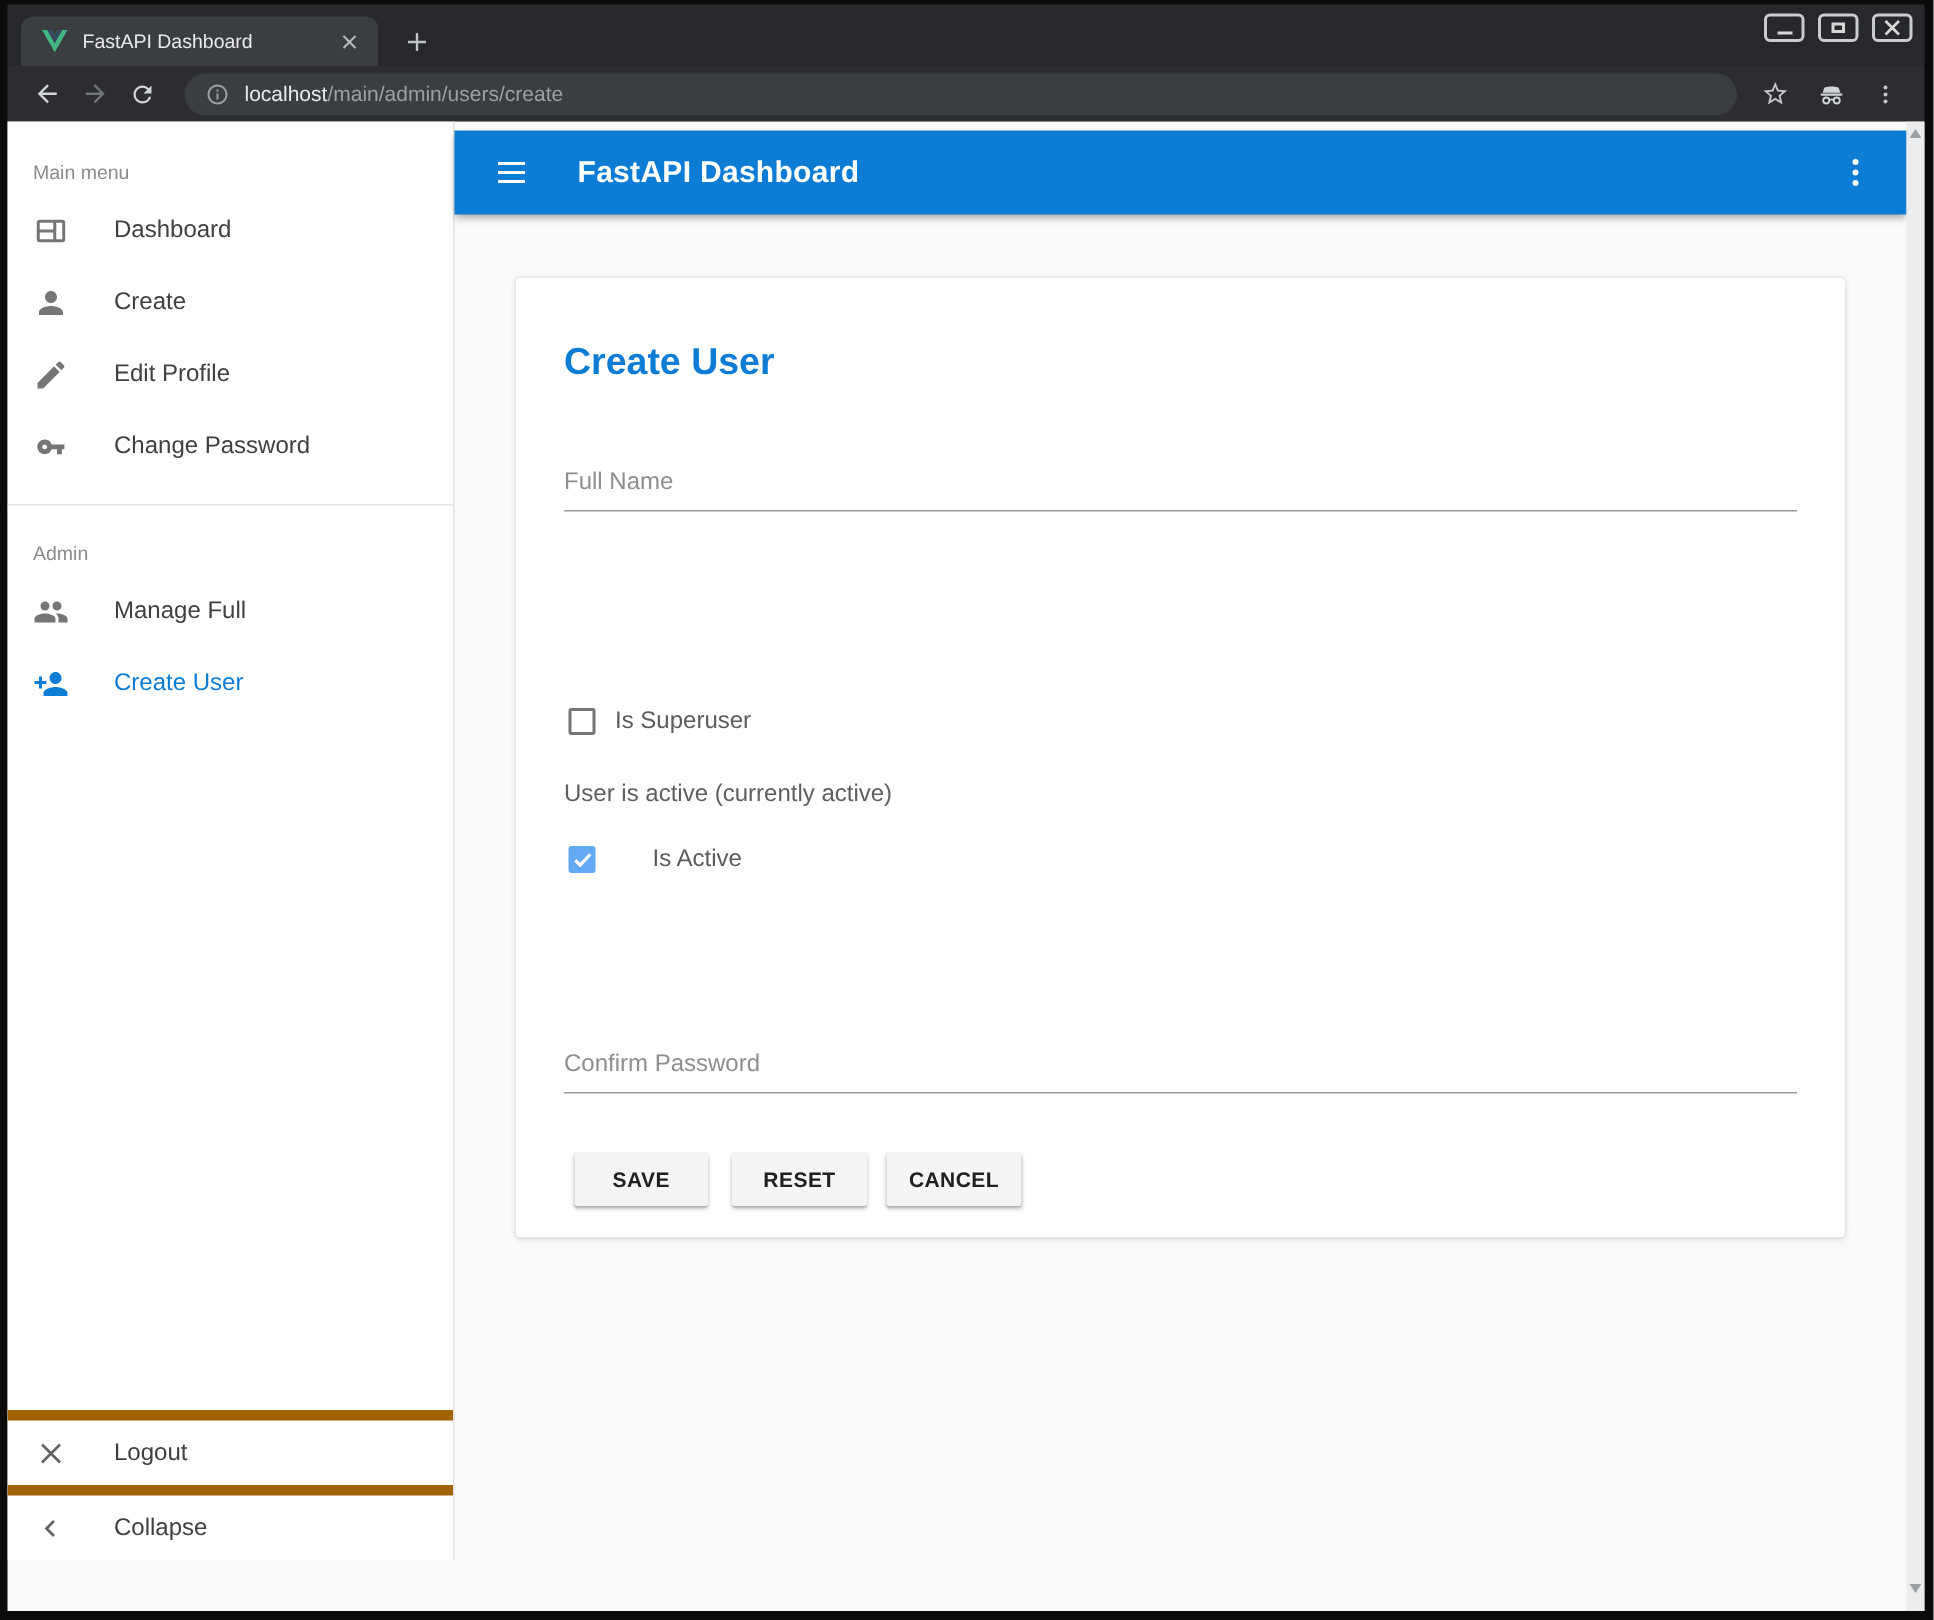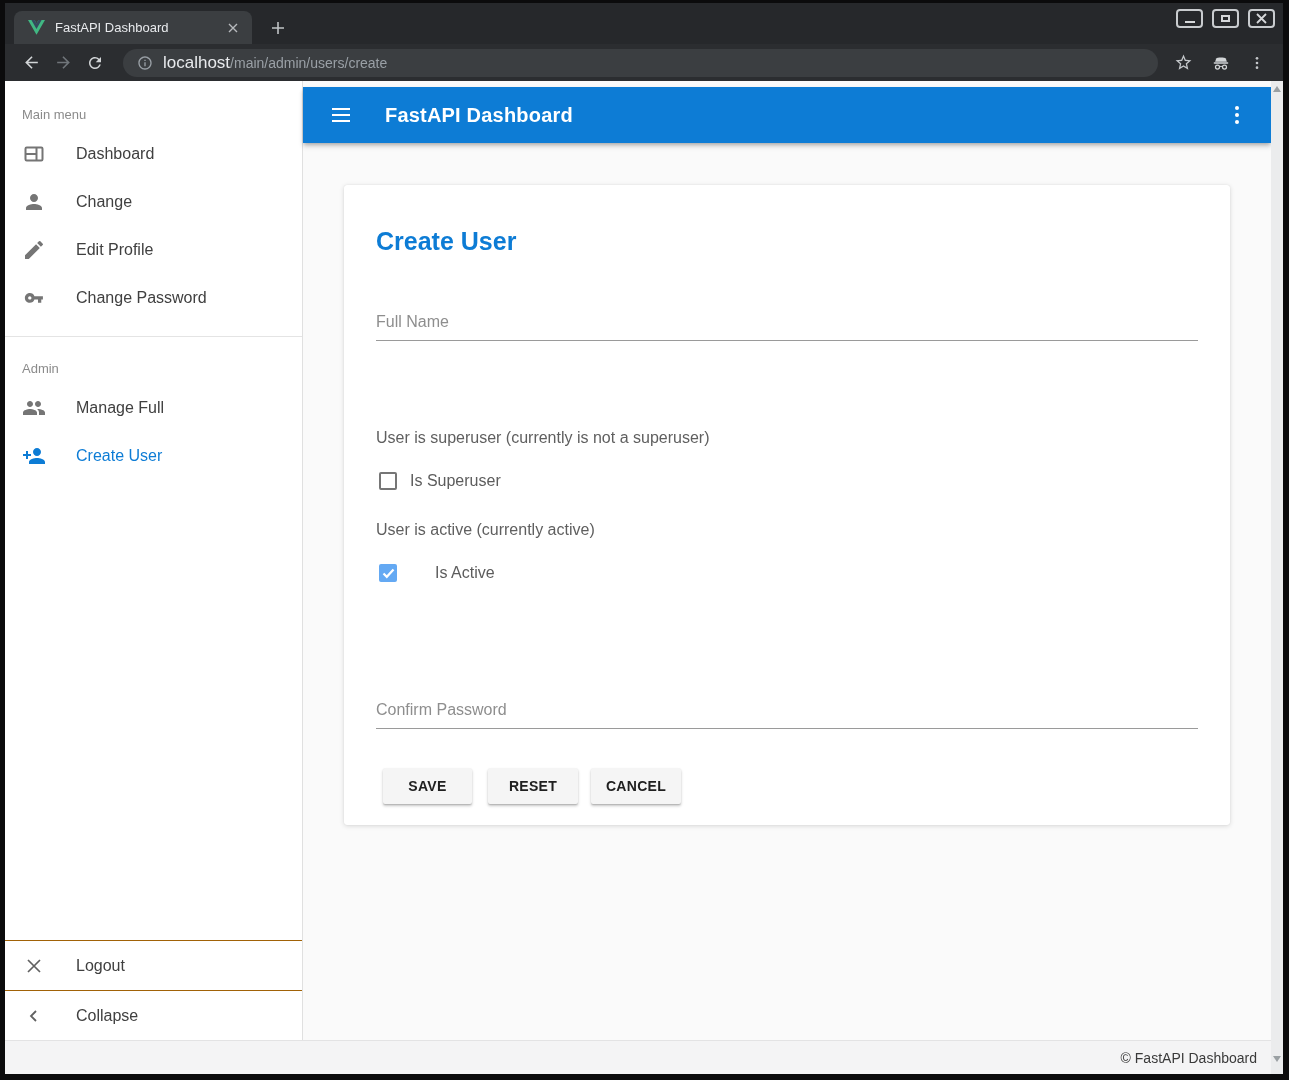--- a/index.html
+++ b/index.html
@@ -15,42 +15,42 @@
   .tab-close { width:18px; height:18px; display:flex; align-items:center; justify-content:center; border-radius:50%; }
   .newtab { position:absolute; left:260px; top:13px; width:26px; height:24px; display:flex; align-items:center; justify-content:center; }
   .win-controls { position:absolute; right:8px; top:6px; display:flex; gap:9px; }
   .wc-btn { width:27px; height:19px; border:2px solid #c9cccf; border-radius:4px; display:flex; align-items:center; justify-content:center; background:transparent; }
   .wc-min { width:10px; height:2px; background:#d5d7d9; margin-top:7px; }
   .wc-max { width:9px; height:7px; border:2px solid #d5d7d9; }
 
   .toolbar { height:37px; background:#2b2d30; display:flex; align-items:center; padding:0 12px; gap:4px; flex:none; }
   .nav-btn { width:28px; height:28px; display:flex; align-items:center; justify-content:center; border-radius:50%; flex:none; }
   .omnibox { flex:1; height:28px; background:#3b3e41; border-radius:14px; margin:0 10px; display:flex; align-items:center; padding:0 14px; gap:10px; min-width:0; }
-  .url-host { color:#e8eaed; font-size:17px; }
+  .url-host { color:#e8eaed; font-size:14px; }
   .url-path { color:#9aa0a6; font-size:14px; }
   .toolbar-right { display:flex; align-items:center; gap:18px; padding:0 6px 0 2px; flex:none; }
 
   
   .page { flex:1; position:relative; background:#fafafa; overflow:hidden; }
 
   .scrollbar { position:absolute; right:0; top:0; bottom:0; width:12px; background:#ebeced; z-index:9; }
   .sb-arrow { position:absolute; left:2px; width:0; height:0; border-left:4px solid transparent; border-right:4px solid transparent; }
   .sb-up { top:5px; border-bottom:6px solid #9aa0a3; }
   .sb-down { bottom:12px; border-top:6px solid #9aa0a3; }
 
   .sidebar { position:absolute; left:0; top:0; width:298px; height:959px; background:#fff; border-right:1px solid #e0e0e0; display:flex; flex-direction:column; z-index:3; }
   .side-label { color:#8b8b8b; font-size:13px; padding:26px 32px 8px 17px; }
   .side-label.second { padding-top:24px; }
   .side-item { height:48px; display:flex; align-items:center; padding-left:17px; color:#404040; font-size:16px; }
   .side-item .icon { width:24px; height:24px; flex:none; }
   .side-item .lbl { margin-left:30px; }
   .side-item.active { color:var(--primary,#0d7cd5); }
   .side-divider { border-top:1px solid #e4e4e4; margin-top:14px; }
   .side-spacer { flex:1; }
-  .side-item.bottom { border-top:1px solid #a16207; height:50px; }
+  .side-item.bottom { border-top:7px solid #a16207; height:50px; }
 
   .appbar { position:absolute; left:298px; right:12px; top:6px; height:56px; background:var(--primary,#0d7cd5);
             box-shadow:0 2px 4px -1px rgba(0,0,0,.28), 0 4px 5px 0 rgba(0,0,0,.12);
             display:flex; align-items:center; padding:0 16px; z-index:4; }
   .hamburger { width:36px; height:36px; margin-left:4px; display:flex; flex-direction:column; justify-content:center; gap:4px; align-items:center; }
   .hamburger span { display:block; width:18px; height:2px; background:#fff; }
   .appbar-title { color:#fff; font-size:20px; font-weight:700; margin-left:26px; letter-spacing:.2px; }
   .appbar-spacer { flex:1; }
   .dots { width:36px; height:36px; display:flex; flex-direction:column; align-items:center; justify-content:center; gap:3px; }
   .dots i { width:4px; height:4px; border-radius:50%; background:#fff; }
@@ -199,21 +199,21 @@
         </span>
         <span class="lbl">Dashboard</span>
       </div>
 
       <div class="side-item">
         <span class="icon">
           <svg width="24" height="24" viewBox="0 0 24 24" fill="#757575">
               <path d="M12 12c2.21 0 4-1.79 4-4s-1.79-4-4-4-4 1.79-4 4 1.79 4 4 4zm0 2c-2.67 0-8 1.34-8 4v2h16v-2c0-2.66-5.33-4-8-4z"></path>
             </svg>
         </span>
-        <span class="lbl">Change</span>
+        <span class="lbl">Create</span>
       </div>
 
       <div class="side-item">
         <span class="icon">
           <svg width="24" height="24" viewBox="0 0 24 24" fill="#757575">
               <path d="M3 17.25V21h3.75L17.81 9.94l-3.75-3.75L3 17.25zM20.71 7.04a.996.996 0 0 0 0-1.41l-2.34-2.34a.996.996 0 0 0-1.41 0l-1.83 1.83 3.75 3.75 1.83-1.83z"></path>
             </svg>
         </span>
         <span class="lbl">Edit Profile</span>
       </div>
@@ -270,21 +270,20 @@
     </aside>
 
     <section class="card">
       <h1 class="card-title">Create User</h1>
 
       <div class="tf tf-fullname">
         <input type="text" placeholder="Full Name" style="">
       </div>
 
 
-      <div class="hint hint-superuser">User is superuser (currently is not a superuser)</div>
       <div class="cb-row cb-row-superuser">
         <span class="cb-box"></span>
         <span class="cb-label">Is Superuser</span>
       </div>
 
       <div class="hint hint-active">User is active (currently active)</div>
       <div class="cb-row cb-row-active">
         <span class="cb-box checked">
           <svg width="13" height="11" viewBox="0 0 13 11">
               <polyline points="1.5,5.5 4.8,8.8 11.5,1.5" fill="none" stroke="#fff" stroke-width="2.2"></polyline>
@@ -298,23 +297,20 @@
         <input type="password" placeholder="Confirm Password" style="">
       </div>
 
       <div class="btn-row">
         <button class="btn btn-save">SAVE</button>
         <button class="btn btn-reset">RESET</button>
         <button class="btn btn-cancel">CANCEL</button>
       </div>
     </section>
 
-    <footer class="page-footer">
-      <span>© FastAPI Dashboard</span>
-    </footer>
 
     <div class="scrollbar">
       <span class="sb-arrow sb-up"></span>
       <span class="sb-arrow sb-down"></span>
     </div>
 
   </div>
 </div>
 
 </body></html>

